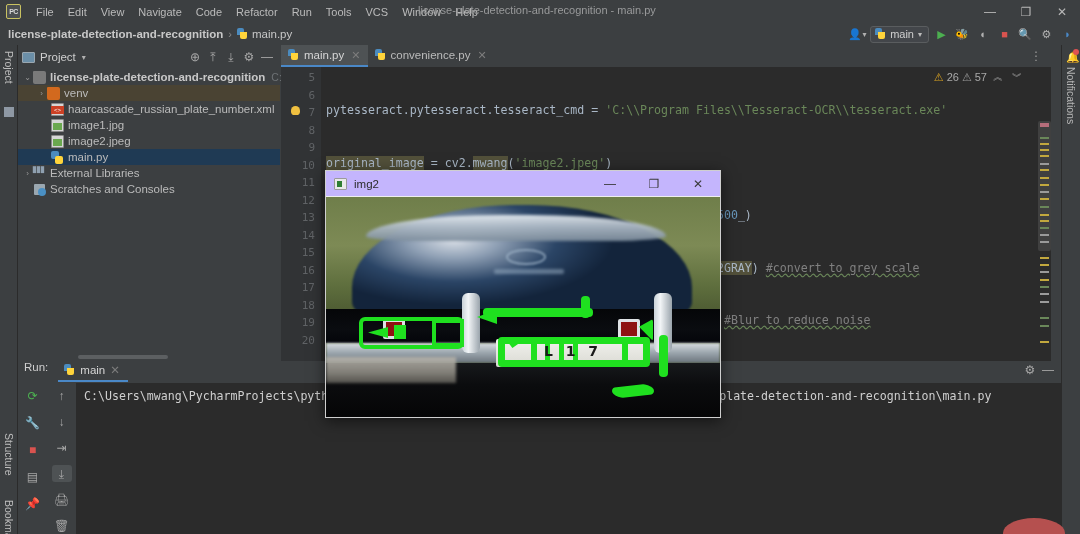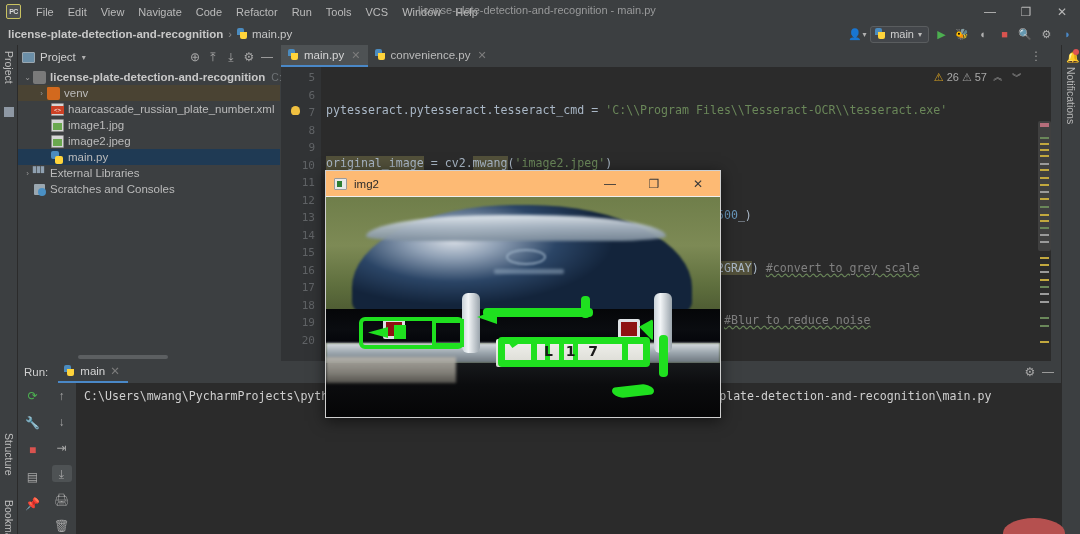--- a/index.html
+++ b/index.html
@@ -263,21 +263,21 @@
     border-radius: 50%; background: #e05252;
   }
   .vlabel.notif { top: 22px; left: 3px; color: #b5b5b5; }
 
   
   .runpanel {
     position: absolute; left: 18px; top: 361px; width: 1043px; height: 173px;
     background: #3c3f41;
   }
   .run-header {
-    height: 22px; display: flex; align-items: center; padding-left: 6px;
+    height: 22px; display: flex; align-items: flex-start; padding-left: 6px;
     font-size: 11.5px; color: #cfcfcf;
   }
   .run-header .runlbl { margin-right: 10px; }
   .run-tab {
     display: flex; align-items: center; gap: 5px; padding: 2px 8px 3px 6px;
     border-bottom: 2px solid #4a88c7; font-size: 11.5px; color: #d4d4d4;
   }
   .run-header .spacer { flex: 1; }
   .run-toolbar {
     position: absolute; left: 0; top: 22px; width: 58px; height: 151px;
@@ -299,21 +299,21 @@
     color: #cfcfcf; white-space: pre; padding: 6px 0 0 8px;
   }
 
   
   .imgwin {
     position: absolute; left: 325px; top: 170px; width: 396px; height: 248px;
     box-shadow: 0 3px 14px rgba(0,0,0,0.55);
     background: #ffffff; border: 1px solid #cfcfcf;
   }
   .imgwin-title {
-    height: 26px; background: #fdba74; display: flex; align-items: center;
+    height: 26px; background: #c4b5fd; display: flex; align-items: center;
     padding-left: 8px; border-bottom: 1px solid #efefef;
   }
   .imgwin-ic {
     width: 13px; height: 12px; background: #e9e9e9; border: 1px solid #9b9b9b;
     margin-right: 7px; position: relative; border-radius: 1px;
   }
   .imgwin-ic:after {
     content: ""; position: absolute; left: 2px; top: 2px; width: 5px; height: 6px;
     background: #2e7d32;
   }

